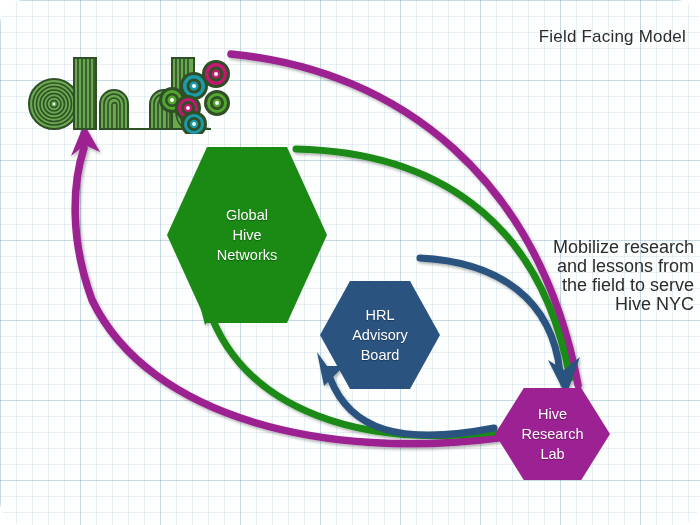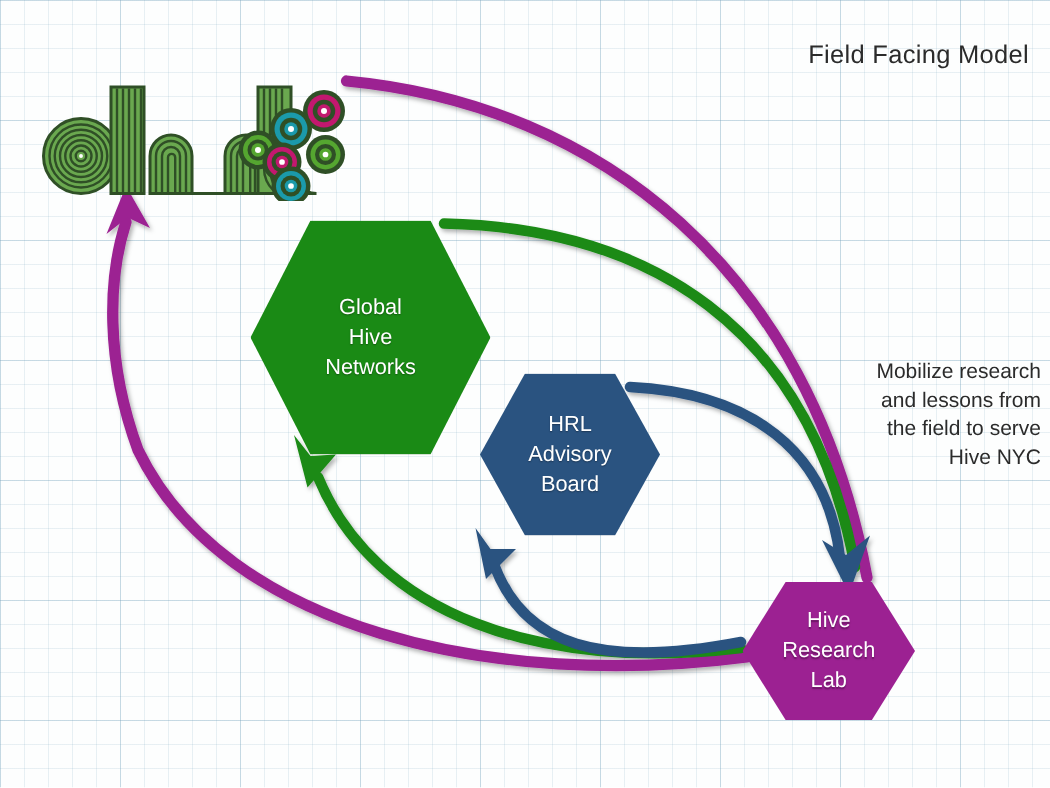--- a/index.html
+++ b/index.html
@@ -15,40 +15,41 @@
     overflow: hidden;
     background-color: #fdfefe;
     background-image:
       linear-gradient(to right, rgba(120,165,190,0.30) 1px, transparent 1px),
       linear-gradient(to bottom, rgba(120,165,190,0.30) 1px, transparent 1px),
       linear-gradient(to right, rgba(120,165,190,0.16) 1px, transparent 1px),
       linear-gradient(to bottom, rgba(120,165,190,0.16) 1px, transparent 1px);
     background-size: 80px 80px, 80px 80px, 16px 16px, 16px 16px;
     background-position: 0 0, 0 0, 0 0, 0 0;
     font-family: "Liberation Sans", sans-serif;
+    border-radius: 24px;
   }
   #edges {
     position: absolute;
     left: 0; top: 0;
     width: 700px;
     height: 525px;
     pointer-events: none;
   }
   .diagram-title {
     position: absolute;
     right: 14px;
     top: 27px;
     font-size: 17px;
     color: #2b2b2b;
     letter-spacing: 0.2px;
     white-space: nowrap;
   }
   .note {
     position: absolute;
-    font-size: 14px;
+    font-size: 18px;
     line-height: 19px;
     color: #2b2b2b;
     white-space: pre-line;
   }
   .note-left  { left: 60px;  top: 330px; text-align: left; }
   .note-right { right: 6px;  top: 238px; text-align: right; }
 
   .hex {
     position: absolute;
     display: flex;
@@ -56,21 +57,21 @@
     justify-content: center;
     text-align: center;
     color: #ffffff;
     font-size: 14.5px;
     line-height: 20px;
     white-space: pre-line;
     clip-path: polygon(25% 0%, 75% 0%, 100% 50%, 75% 100%, 25% 100%, 0% 50%);
     filter: drop-shadow(2px 3px 2px rgba(0,0,0,0.45));
     text-shadow: 0 1px 1px rgba(0,0,0,0.35);
   }
-  #hex-global  { left: 167px; top: 147px; width: 160px; height: 156px; }
+  #hex-global  { left: 167px; top: 147px; width: 160px; height: 176px; }
   #hex-hrl     { left: 320px; top: 249px; width: 120px; height: 108px; }
   #hex-lab     { left: 495px; top: 388px; width: 115px; height: 92px; }
 
   
   #logo {
     position: absolute;
     left: 24px;
     top: 52px;
     width: 208px;
     height: 82px;
@@ -183,21 +184,21 @@
       </g>
     </svg>
   </div>
 
   <div class="diagram-title">Field Facing Model</div>
 
   <div class="hex" id="hex-global" style="background:#1a8a15;">Global
 Hive
 Networks</div>
 
-  <div class="hex" id="hex-hrl" style="background:#2a5380;">HRL
+  <div class="hex" id="hex-hrl" style="background:#2a5380;margin-top:32px;">HRL
 Advisory
 Board</div>
 
   <div class="hex" id="hex-lab" style="background:#9c2192;">Hive
 Research
 Lab</div>
 
 
   <div class="note note-right">Mobilize research
 and lessons from

